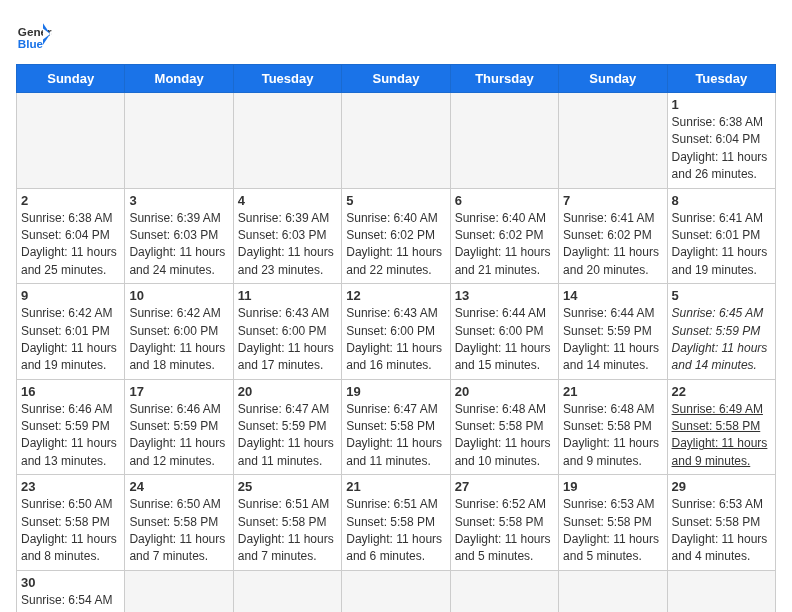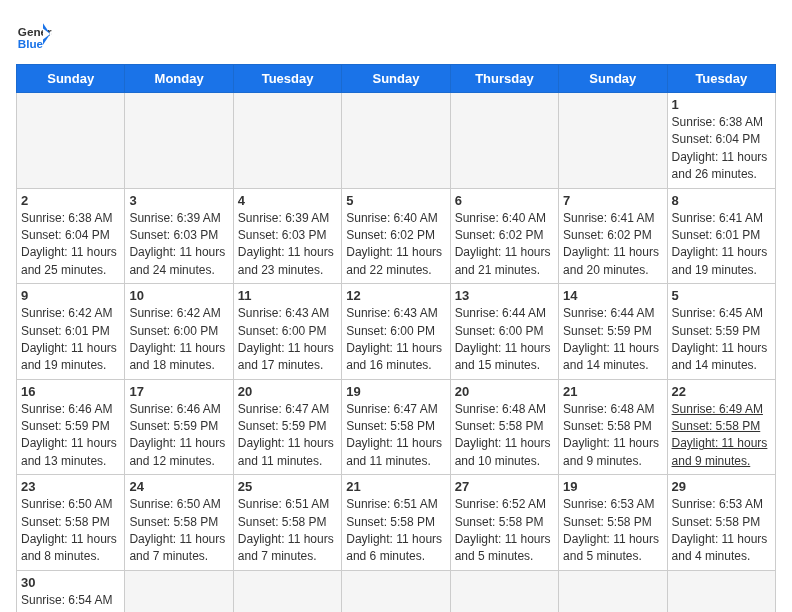--- a/index.html
+++ b/index.html
@@ -213,21 +213,21 @@
         </td>
         <td>
           <span class="day-num">14</span>
           <div class="day-info" style="white-space: pre-line;">Sunrise: 6:44 AM
 Sunset: 5:59 PM
 Daylight: 11 hours
 and 14 minutes.</div>
         </td>
         <td>
           <span class="day-num">5</span>
-          <div class="day-info" style="white-space: pre-line;">Sunrise: 6:45 AM
+          <div class="day-info" style="white-space: pre-line; font-style: italic;">Sunrise: 6:45 AM
 Sunset: 5:59 PM
 Daylight: 11 hours
 and 14 minutes.</div>
         </td>
       </tr>
       <tr>
         <td>
           <span class="day-num">16</span>
           <div class="day-info" style="white-space: pre-line;">Sunrise: 6:46 AM
 Sunset: 5:59 PM

